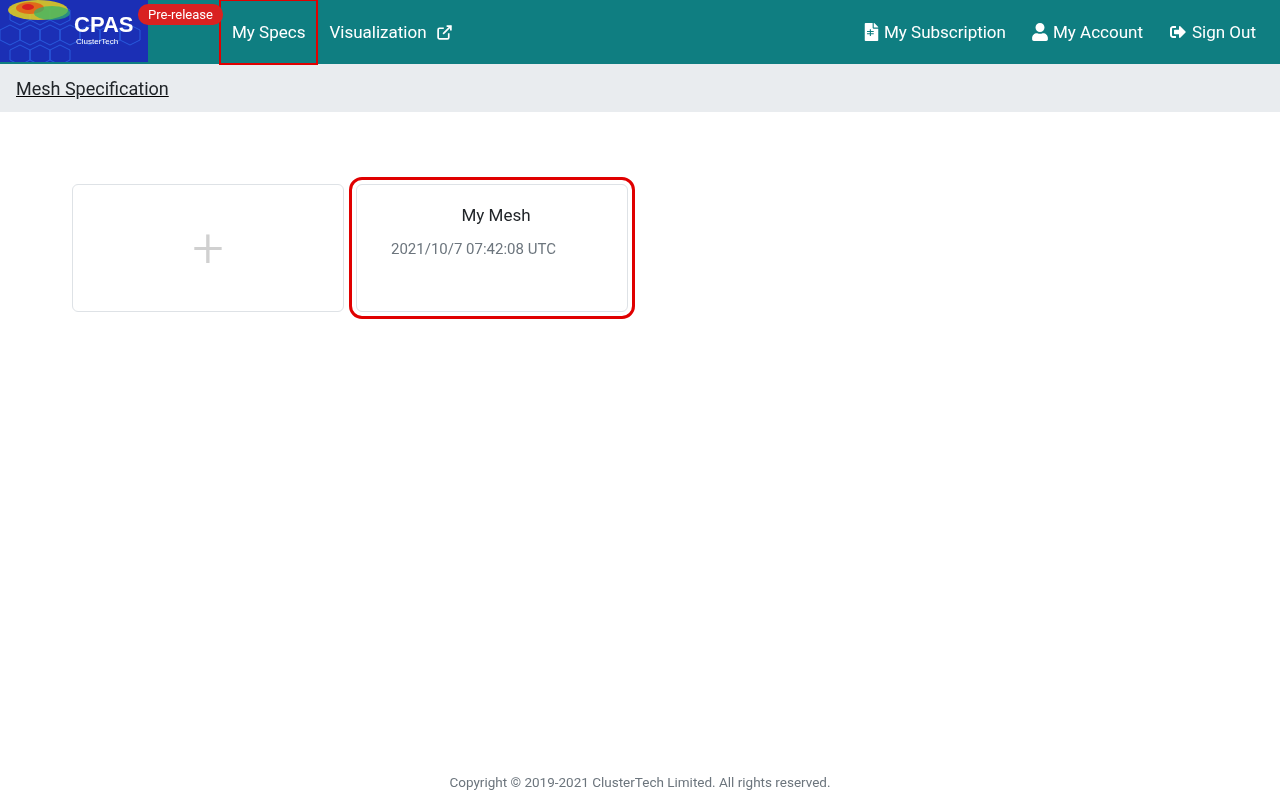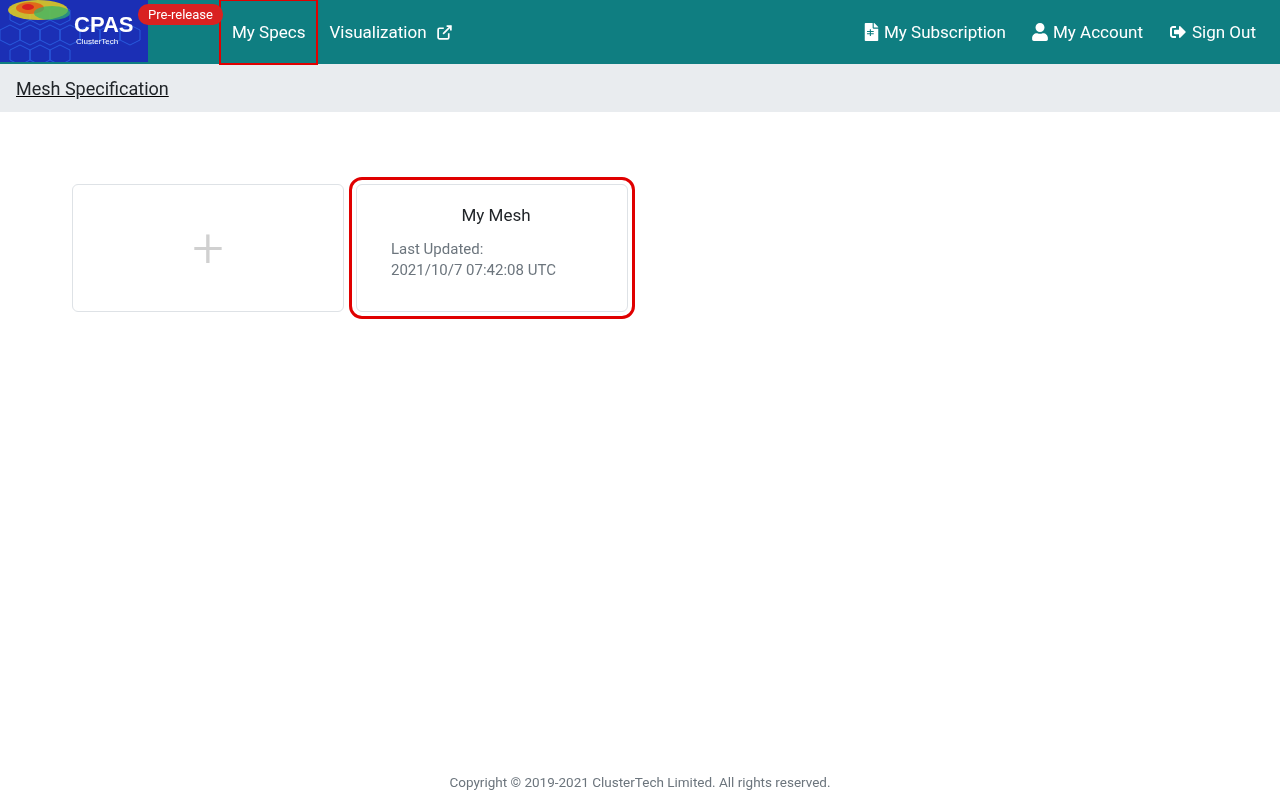--- a/index.html
+++ b/index.html
@@ -216,21 +216,20 @@
 </div>
 
 <div class="content">
   <div class="card add">
     <span class="plus">+</span>
   </div>
   <div class="card mesh-card">
     <div class="mesh-inner">
       <div class="mesh-title">My Mesh</div>
       <div class="mesh-meta">
-        <div>Last Updated:</div>
         <div>2021/10/7 07:42:08 UTC</div>
       </div>
     </div>
   </div>
 </div>
 
 <div class="footer">
   <span>Copyright © 2019-2021 ClusterTech Limited. All rights reserved.</span>
 </div>
 

